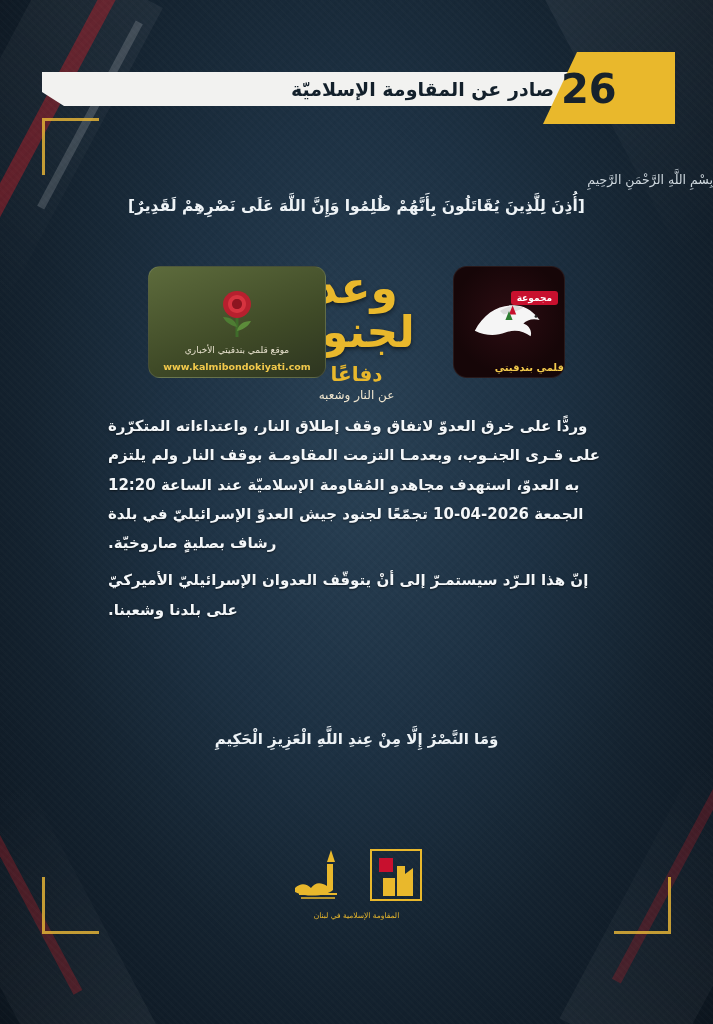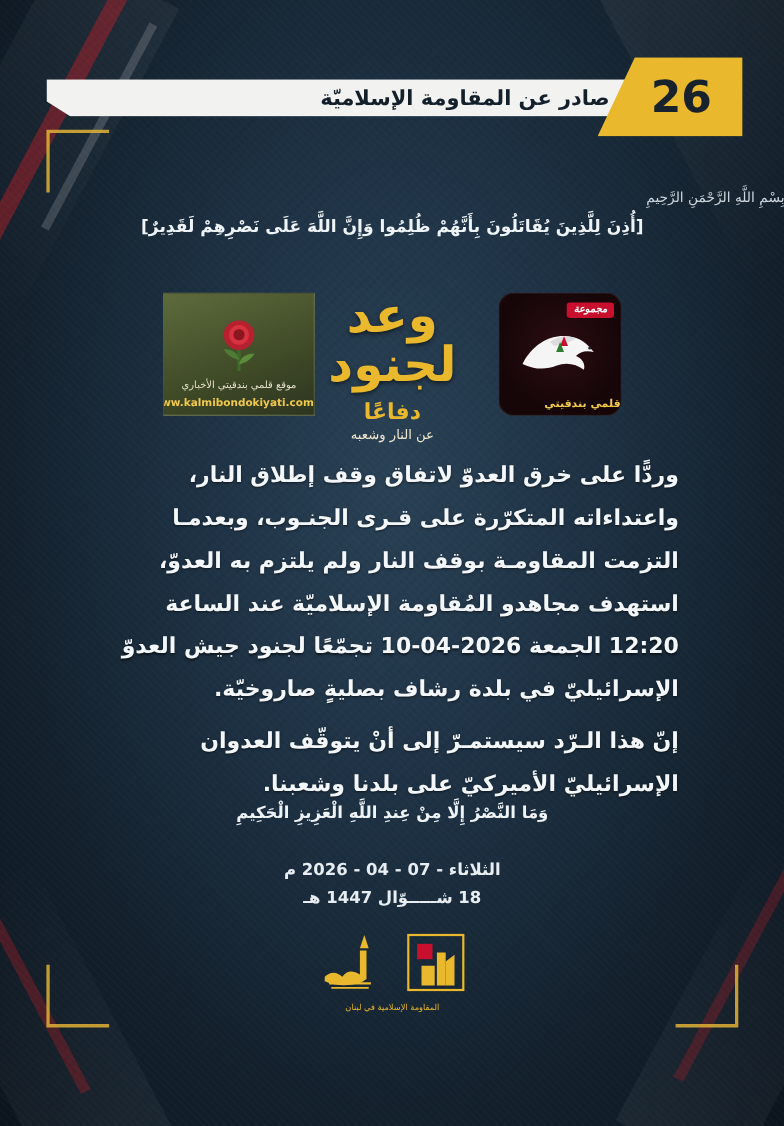--- a/index.html
+++ b/index.html
@@ -84,25 +84,25 @@
     top: -14px;
     right: -4px;
     width: 132px;
     height: 72px;
     background: #e9b82c;
     clip-path: polygon(34px 0, 100% 0, 100% 100%, 0 100%);
   }
   .header-num {
     position: absolute;
     top: -10px;
-    right: 24px;
+    right: 14px;
     width: 96px;
     height: 66px;
     line-height: 66px;
-    text-align: right;
+    text-align: left;
     color: #17222c;
     font-size: 40px;
     font-weight: bold;
   }
 
   
   .basmala {
     position: absolute;
     top: 172px; left: 0; right: 0;
     text-align: right;
@@ -140,28 +140,27 @@
     top: 8px;
     width: 110px;
     height: 110px;
     border-radius: 14px;
     background: radial-gradient(circle at 50% 45%, #2c0d12 0%, #160608 70%);
     overflow: hidden;
     border: 1px solid rgba(255,255,255,0.08);
   }
   .dove-ribbon {
     position: absolute;
-    top: 8px; right: 6px;
+    top: 24px; right: 6px;
     background: #c8102e;
     color: #fff;
     font-size: 9px;
     font-weight: bold;
     padding: 2px 6px;
     border-radius: 3px;
-    font-style: italic;
   }
   .dove-body {
     position: absolute;
     top: 24px; left: 10px; right: 10px;
     height: 58px;
   }
   .dove-svg { width: 100%; height: 100%; display: block; }
   .dove-caption {
     position: absolute;
     bottom: 4px; left: 0; right: 0;
@@ -202,45 +201,46 @@
     margin-top: 2px;
   }
 
   
   .logo-rose {
     position: absolute;
     left: 148px;
     top: 8px;
     width: 136px;
     height: 110px;
-    border-radius: 0;
+    border-radius: 12px;
     background: linear-gradient(160deg, #5d6b3c 0%, #3f4a27 60%, #2d3520 100%);
     overflow: hidden;
     border: 1px solid rgba(255,255,255,0.1);
+    padding-left: 40px;
   }
   .rose-svg { position: absolute; top: 6px; left: 0; right: 0; margin: auto; width: 108px; height: 66px; display:block; }
   .rose-cap1 {
     position: absolute; bottom: 22px; left: 0; right: 0;
     text-align: center; color: #e6e0cc; font-size: 9px;
   }
   .rose-cap2 {
     position: absolute; bottom: 5px; left: 0; right: 0;
     text-align: center; color: #f2c94c; font-size: 9.5px; font-weight: bold;
   }
 
   
   .statement {
     position: absolute;
     top: 412px;
     right: 96px;
     left: 96px;
     color: #f4f7f9;
-    font-size: 20px;
+    font-size: 15px;
     line-height: 1.95;
-    text-align: right;
+    text-align: left;
     font-weight: bold;
     text-shadow: 0 1px 2px rgba(0,0,0,0.55);
     margin-left: 12px;
   }
   .statement p { margin: 0 0 6px 0; }
   .statement .p2 { margin-top: 8px; }
 
   .closing-verse {
     position: absolute;
     top: 730px; left: 0; right: 0;
@@ -353,24 +353,20 @@
 
   </div>
 
   <div class="statement">
     <p class="p1">وردًّا على خرق العدوّ لاتفاق وقف إطلاق النار، واعتداءاته المتكرّرة على قـرى الجنـوب، وبعدمـا التزمت المقاومـة بوقف النار ولم يلتزم به العدوّ، استهدف مجاهدو المُقاومة الإسلاميّة عند الساعة 12:20 الجمعة 2026-04-10 تجمّعًا لجنود جيش العدوّ الإسرائيليّ في بلدة رشاف بصليةٍ صاروخيّة.</p>
     <p class="p2">إنّ هذا الـرّد سيستمـرّ إلى أنْ يتوقّف العدوان الإسرائيليّ الأميركيّ على بلدنا وشعبنا.</p>
   </div>
 
   <div class="closing-verse">وَمَا النَّصْرُ إِلَّا مِنْ عِندِ اللَّهِ الْعَزِيزِ الْحَكِيمِ</div>
 
-  <div class="dates">
-    <div>الثلاثاء - 07 - 04 - 2026 م</div>
-    <div>18 شـــــوّال 1447 هـ</div>
-  </div>
 
   <div class="footer-logos">
     <div class="flogo">
       <svg viewBox="0 0 62 62" xmlns="http://www.w3.org/2000/svg">
         <rect x="6" y="6" width="50" height="50" fill="none" stroke="#e9b82c" stroke-width="2"></rect>
         <rect x="14" y="14" width="14" height="14" fill="#c8102e"></rect>
         <path d="M18 52 L18 34 L30 34 L30 52 Z" fill="#e9b82c"></path>
         <path d="M32 52 L32 22 L40 22 L40 52 Z" fill="#e9b82c"></path>
         <path d="M40 30 L48 24 L48 52 L40 52 Z" fill="#e9b82c"></path>
       </svg>

